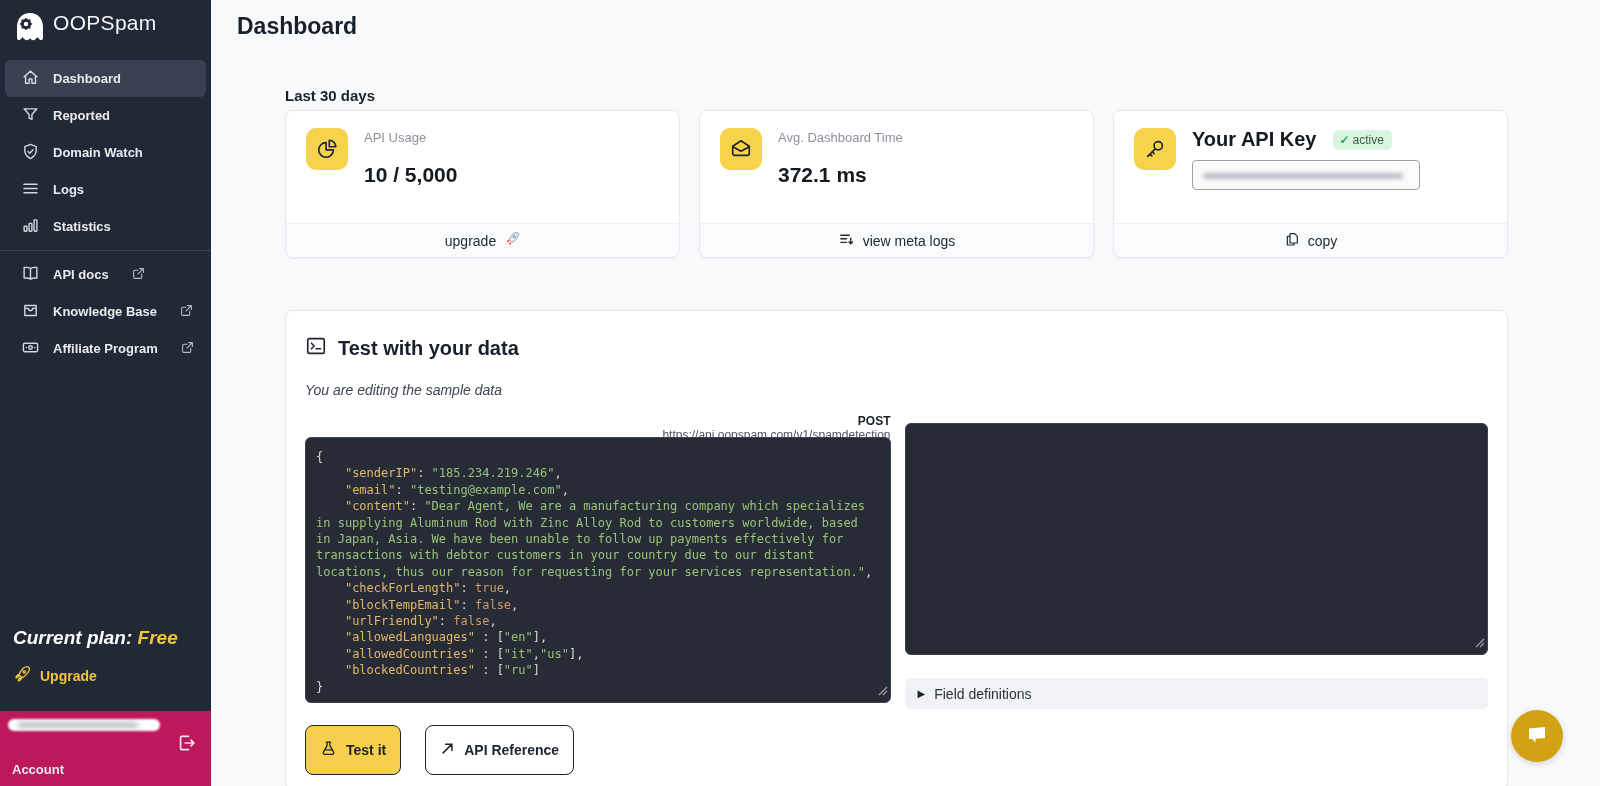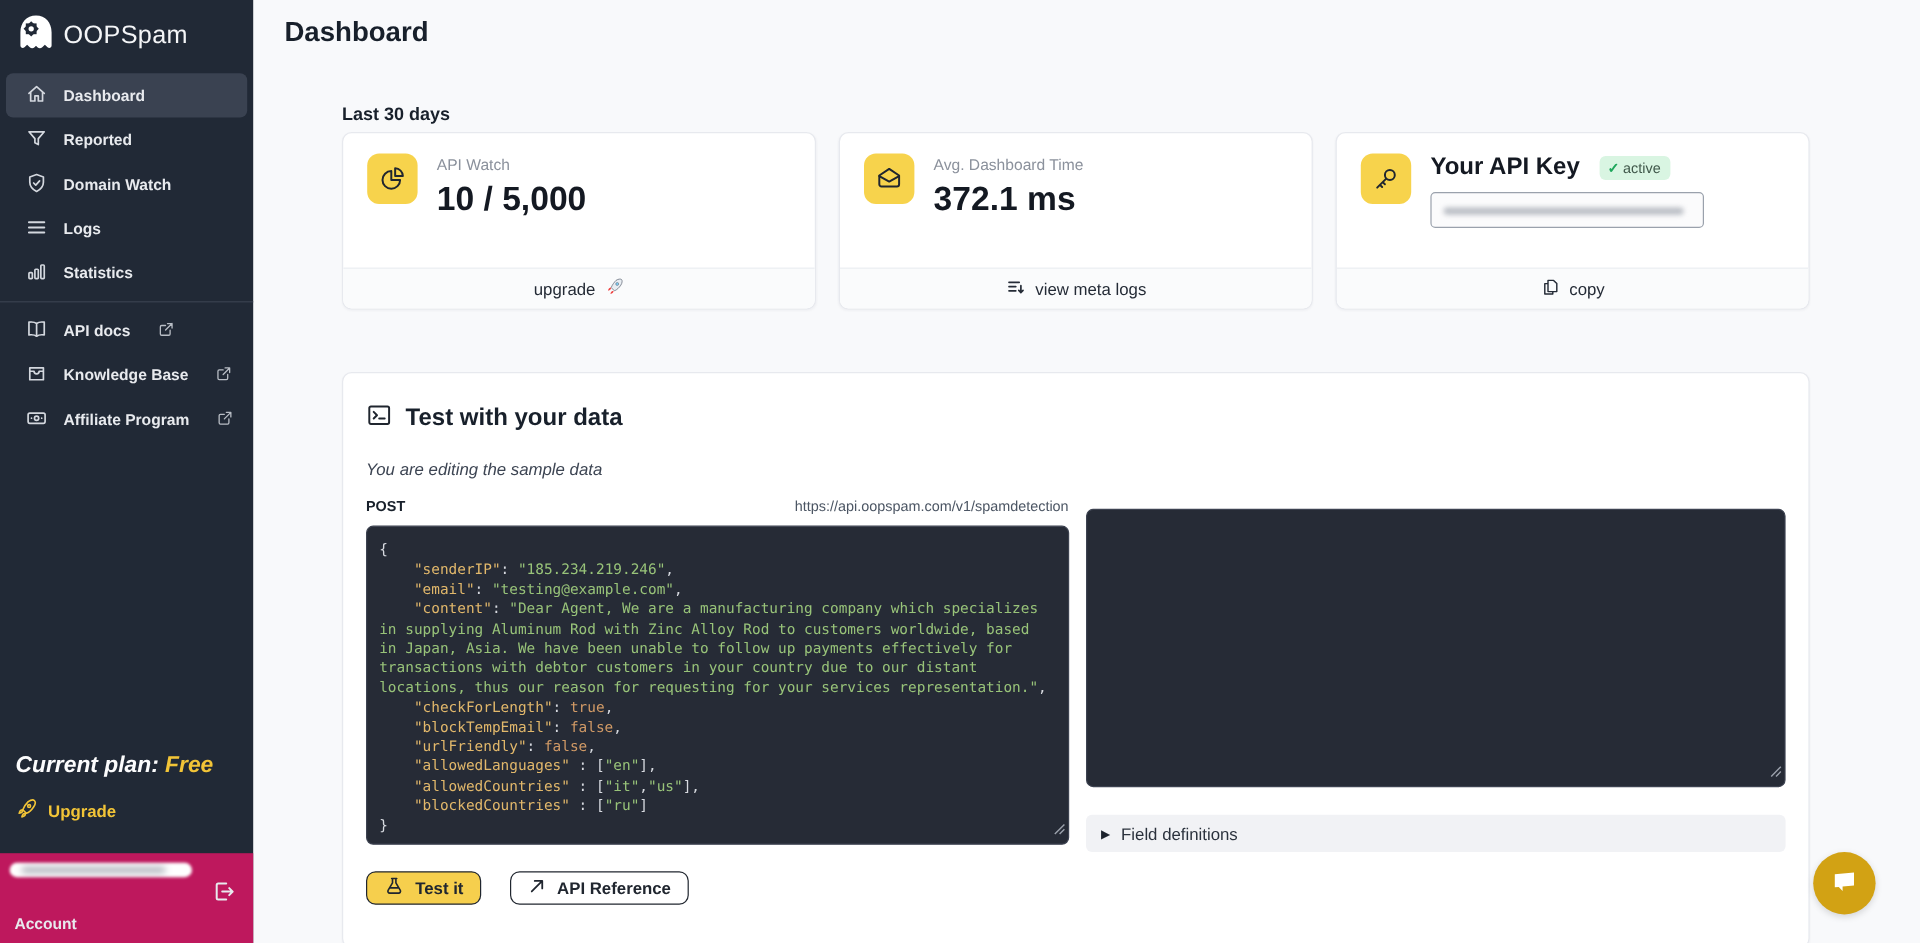--- a/index.html
+++ b/index.html
@@ -1,20 +1,20 @@
 <!DOCTYPE html>
 <html><head>
 <meta charset="utf-8">
 <style>
   * { margin:0; padding:0; box-sizing:border-box; }
   html,body { width:1600px; height:786px; overflow:hidden; font-family:"Liberation Sans", sans-serif; background:#f8f9fb; }
 
   
   .sidebar { position:absolute; left:0; top:0; width:211px; height:786px; background:#212936; color:#eceef1; }
-  .logo { display:flex; align-items:center; gap:6px; padding:11px 0 0 13px; }
+  .logo { display:flex; align-items:flex-start; gap:6px; padding:11px 0 0 13px; }
   .logo-text { font-size:21px; font-weight:500; color:#f4f5f7; letter-spacing:.3px; }
   .nav { margin-top:13px; }
   .nav-item { display:flex; align-items:center; gap:14px; height:37px; padding-left:22px; font-size:13px; font-weight:700; color:#e8eaee; cursor:pointer; }
   .nav-item svg { flex:0 0 auto; stroke:#d3d7de; }
   .nav-item.active { background:#3a4251; border-radius:6px; margin:0 5px; padding-left:17px; }
   .nav-divider { border-top:1px solid #3a4150; margin:5px 0; }
   .ext-icon { margin-left:9px; opacity:.85; }
   .plan-block { position:absolute; left:13px; bottom:100px; }
   .plan-line { font-style:italic; font-size:19px; font-weight:700; color:#fcfcfd; }
   .plan-free { color:#f2c437; }
@@ -29,48 +29,48 @@
   .main { position:absolute; left:211px; top:0; width:1389px; height:786px; }
   .page-title { position:absolute; left:26px; top:13px; font-size:23px; font-weight:600; color:#18202b; }
   .content { position:absolute; left:74px; top:0; width:1223px; }
   .section-title { position:absolute; top:87px; font-size:15px; font-weight:700; color:#18202b; }
 
   .cards-row { position:absolute; top:110px; display:flex; gap:19px; width:1223px; }
   .card { width:395px; height:148px; background:#ffffff; border:1px solid #e7e9ee; border-radius:8px; box-shadow:0 1px 2px rgba(16,24,40,.04); display:flex; flex-direction:column; overflow:hidden; }
   .card-body { flex:1; display:flex; gap:16px; padding:17px 20px; }
   .icon-sq { width:42px; height:42px; background:#f7d34c; border-radius:10px; display:flex; align-items:center; justify-content:center; flex:0 0 auto; }
   .card-label { font-size:13px; color:#8b919c; margin-top:2px; }
-  .card-value { font-size:28px; font-weight:600; color:#141922; margin-top:5px; }
+  .card-value { font-size:21px; font-weight:600; color:#141922; margin-top:18px; }
   .apikey-title-row { display:flex; align-items:center; gap:17px; }
   .apikey-title { font-size:20px; font-weight:600; color:#141922; }
   .badge { display:inline-flex; align-items:center; gap:3px; background:#d9f5e2; color:#40584a; font-size:12px; padding:3px 8px 3px 6px; border-radius:5px; }
   .badge .chk { color:#1fa75c; font-weight:700; }
   .apikey-input { margin-top:9px; width:228px; height:30px; border:1px solid #9aa1ac; border-radius:4px; background:#fbfbfc; position:relative; overflow:hidden; cursor:text; }
   .apikey-input .smudge { position:absolute; left:10px; top:12px; width:200px; height:6px; background:#b9bdc4; filter:blur(2.2px); border-radius:3px; }
   .card-footer { height:34px; border-top:1px solid #eceef2; background:#fafbfc; display:flex; align-items:center; justify-content:center; gap:8px; font-size:14px; color:#242b36; cursor:pointer; }
 
   
   .tester { position:absolute; top:310px; width:1223px; height:480px; background:#ffffff; border:1px solid #e7e9ee; border-radius:8px; box-shadow:0 1px 2px rgba(16,24,40,.04); padding:24px 19px; }
   .tester-header { display:flex; align-items:center; gap:11px; }
   .tester-title { font-size:20px; font-weight:600; color:#18202b; }
   .tester-note { margin-top:21px; font-style:italic; font-size:14px; color:#3d4553; }
   .tester-cols { display:flex; gap:14px; margin-top:16px; }
   .col-left { width:586px; }
   .col-right { width:584px; }
-  .labels-row { display:flex; justify-content:space-between; align-items:flex-end; height:14px; }
+  .labels-row { display:flex; justify-content:space-between; align-items:flex-end; height:14px;flex-direction:column; }
   .method { font-size:12px; font-weight:700; color:#18202b; }
   .url { font-size:12px; color:#4b5563; }
   .resp-label { font-size:12px; color:#4b5563; }
   .code-box { margin-top:9px; height:266px; background:#262b36; border:1px solid #3c4250; border-radius:6px; padding:11px 10px; overflow:hidden; position:relative; cursor:text; }
   .code-line { font-family:"DejaVu Sans Mono", monospace; font-size:12px; line-height:16.4px; white-space:pre-wrap; word-break:break-word; color:#d7dae0; }
   .tok-k { color:#e2b86b; } .tok-s { color:#98c379; } .tok-b { color:#d19a66; } .tok-pu { color:#d7dae0; }
   .resp-box { margin-top:9px; height:232px; background:#262b36; border:1px solid #3c4250; border-radius:6px; position:relative; cursor:text; }
   .resize-grip { position:absolute; right:2px; bottom:2px; }
   .btn-row { display:flex; gap:24px; margin-top:22px; }
-  .btn { display:flex; align-items:center; gap:9px; height:28px; padding:0 14px; border-radius:8px; border:1.6px solid #20262f; font-size:14px; font-weight:600; color:#20262f; cursor:pointer; background:#fff; }
+  .btn { display:flex; align-items:center; gap:9px; height:50px; padding:0 14px; border-radius:8px; border:1.6px solid #20262f; font-size:14px; font-weight:600; color:#20262f; cursor:pointer; background:#fff; }
   .btn-test { background:#f6cf4d; }
   .field-defs { margin-top:23px; height:31px; background:#f1f2f5; border-radius:5px; display:flex; align-items:center; gap:9px; padding:0 13px; font-size:14px; color:#2b323d; cursor:pointer; }
   .field-defs .tri { font-size:10px; color:#1c222c; }
 
   .chat-bubble { position:absolute; right:37px; bottom:24px; width:52px; height:52px; border-radius:50%; background:#d2a214; display:flex; align-items:center; justify-content:center; cursor:pointer; box-shadow:0 2px 6px rgba(0,0,0,.15); }
 </style>
 </head>
 <body>
 
 <div class="sidebar">
@@ -197,21 +197,21 @@
 
       <div class="card">
         <div class="card-body">
           <div class="icon-sq">
             <svg width="22" height="22" viewBox="0 0 24 24" fill="none" stroke="#20262f" stroke-width="1.8" stroke-linejoin="round">
                 <path d="M11 5 a8 8 0 1 0 8 8 h-8 Z"></path>
                 <path d="M14.5 2.5 a7 7 0 0 1 7 7 h-7 Z"></path>
               </svg>
           </div>
           <div>
-            <div class="card-label">API Watch</div>
+            <div class="card-label">API Usage</div>
             <div class="card-value">10 / 5,000</div>
           </div>
         </div>
         <div class="card-footer">
           <span>upgrade</span>
           <span><svg width="16" height="16" viewBox="0 0 24 24">
                 <path fill="#e8edf2" stroke="#6b7280" stroke-width="1" d="M14 4 c3-2 6-2 7-1 1 1 1 4-1 7 -2 3-5 6-8 7 l-4-4 c1-3 4-7 6-9 Z"></path>
                 <circle cx="15.5" cy="8.5" r="1.8" fill="#7dd3fc" stroke="#6b7280" stroke-width=".8"></circle>
                 <path fill="#ef4444" d="M8 13 c-2 0-3.5 1-4 4 3-.5 4-2 4-4 Z M11 17 c0 2-1 3.5-4 4 .5-3 2-4 4-4 Z M4 21 l2-2"></path>
               </svg></span>

